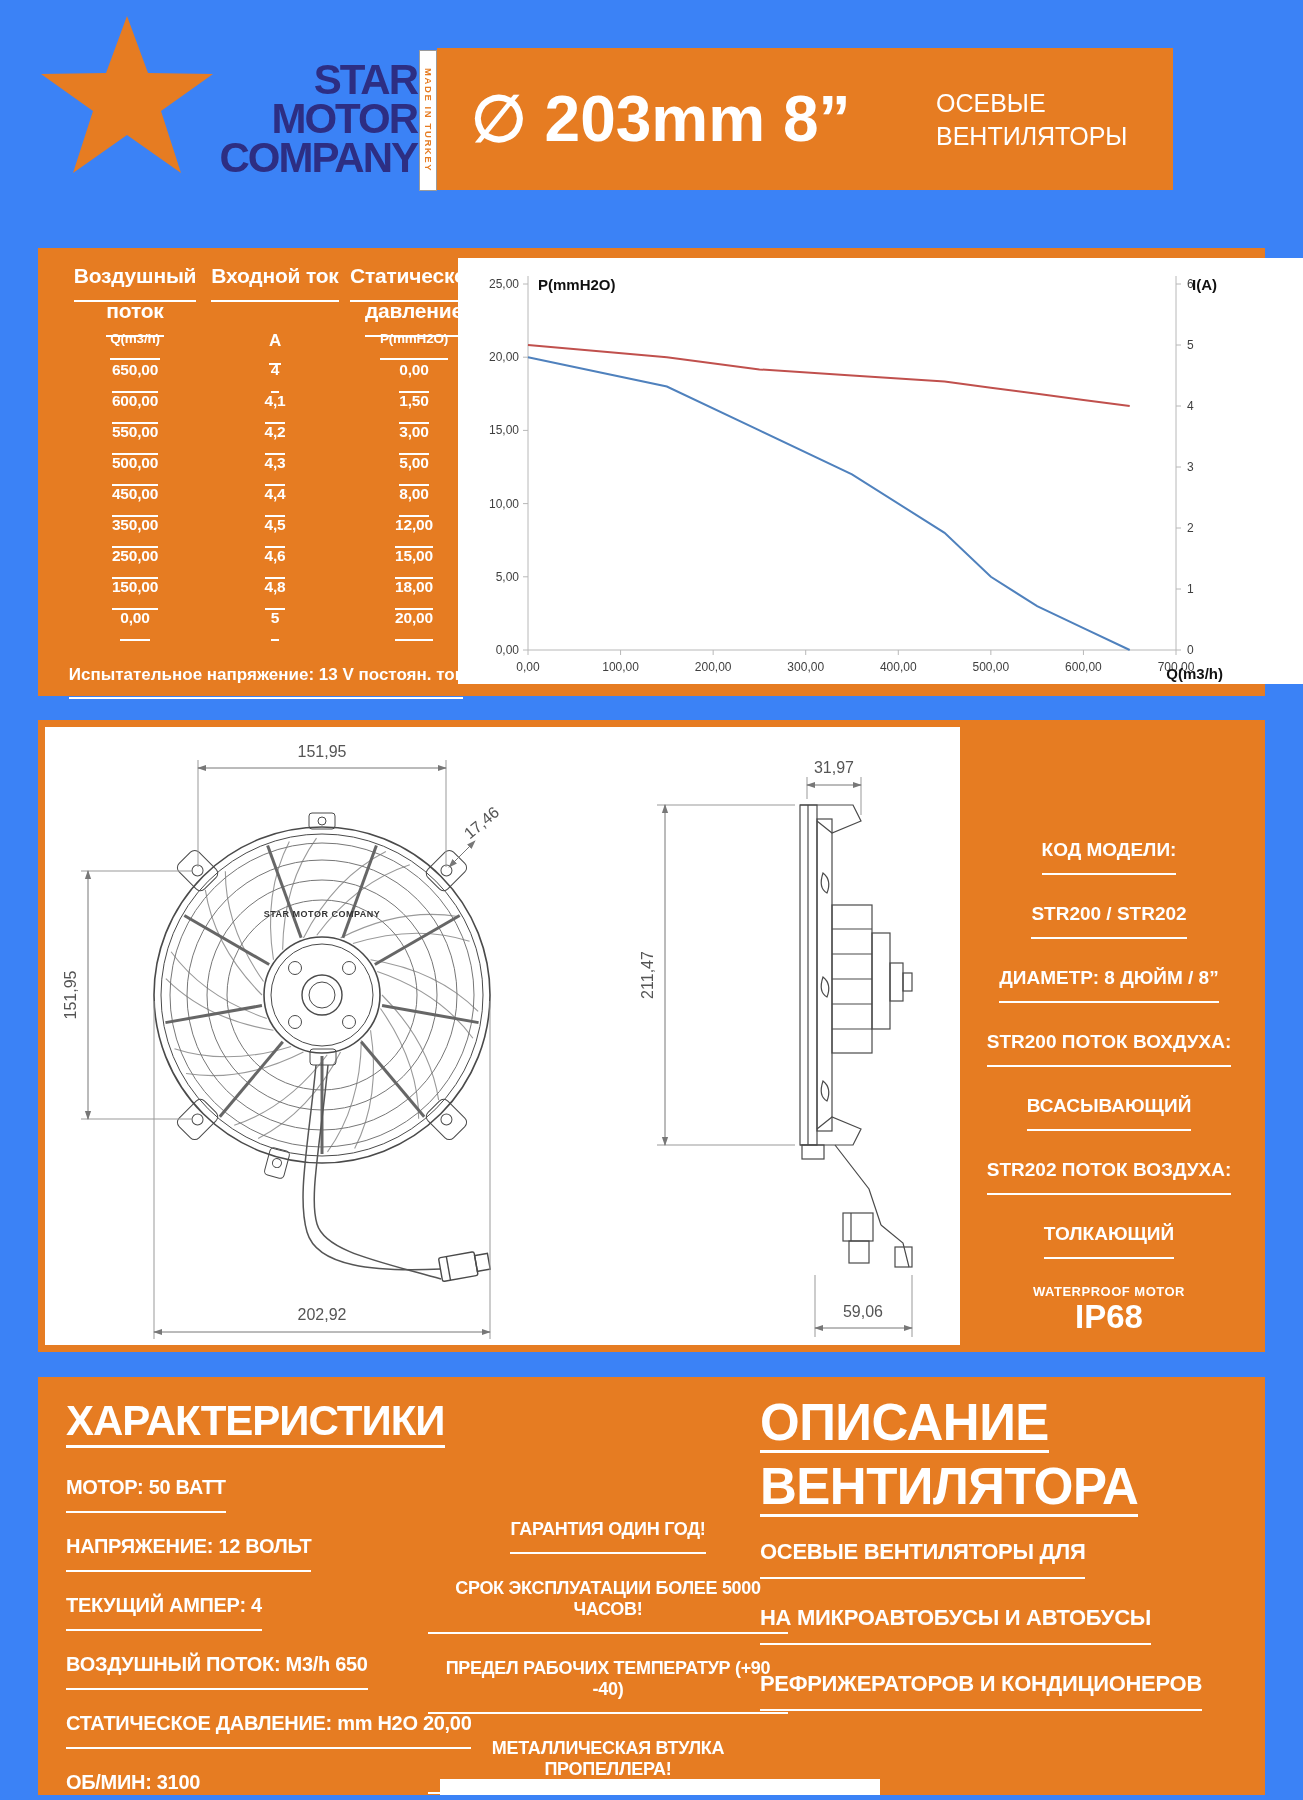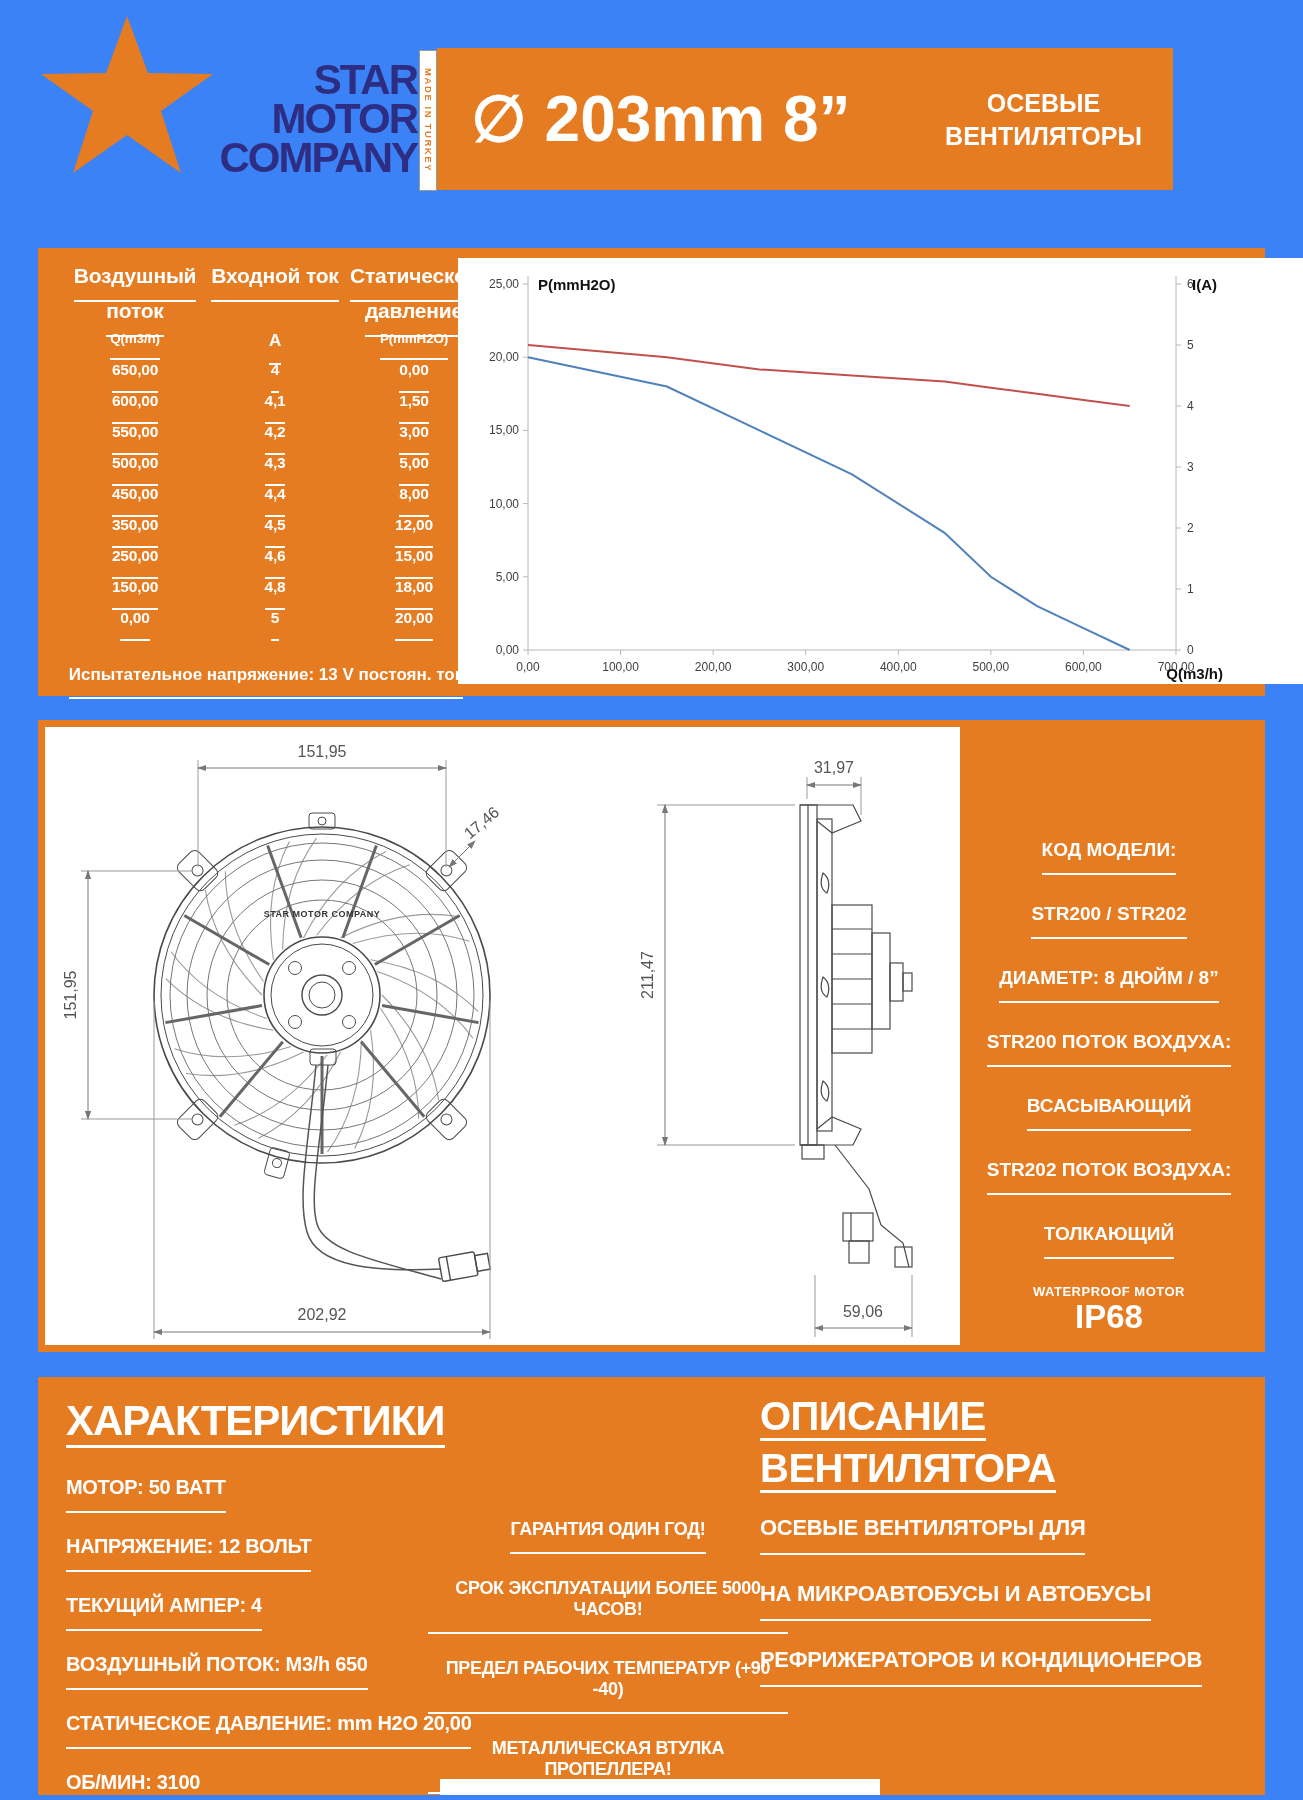--- a/index.html
+++ b/index.html
@@ -10,21 +10,21 @@
   .brand{position:absolute;left:192px;top:60px;width:225px;text-align:right;
          color:var(--navy,#2D2E83);font-weight:bold;font-size:42px;line-height:.93;letter-spacing:-2px;}
   .made-in{position:absolute;left:419px;top:50px;width:16px;height:139px;border:1px solid #9a9a9a;
            display:flex;align-items:center;justify-content:center;background:#fff;}
   .made-in span{writing-mode:vertical-rl;font-size:9.5px;font-weight:bold;color:var(--orange,#E67C22);
                 letter-spacing:1.6px;white-space:nowrap;}
   .banner{position:absolute;left:437px;top:48px;width:688px;height:142px;background:var(--orange,#E67C22);padding-left:48px;}
   .banner .dia{position:absolute;left:34px;top:50%;transform:translateY(-50%);color:#fff;
                font-size:64px;font-weight:bold;white-space:nowrap;}
   .banner .prod{position:absolute;right:22px;top:50%;transform:translateY(-50%);width:215px;
-                text-align:center;color:#fff;font-weight:bold;font-size:25px;line-height:1.3;}
+                color:#fff;font-weight:normal;font-size:25px;line-height:1.3;}
 
   
   .panel1{position:absolute;left:38px;top:248px;width:1227px;height:448px;background:var(--orange,#E67C22);}
   .spec{position:absolute;left:18px;top:16px;width:436px;display:grid;grid-template-columns:158px 122px 156px;
         color:#fff;font-weight:bold;text-align:center;letter-spacing:-.2px;}
   .spec .col{display:flex;flex-direction:column;align-items:center;}
   .u{border-bottom:2px solid #fff;padding-bottom:12px;display:inline-block;}
   .spec .h{height:35px;font-size:21px;white-space:nowrap;}
   .spec .h2{height:32px;font-size:21px;}
   .spec .sub{height:30px;font-size:13.5px;}
@@ -51,21 +51,21 @@
   .panel3{position:absolute;left:38px;top:1377px;width:1227px;height:418px;background:var(--orange,#E67C22);
           color:#fff;font-weight:bold;letter-spacing:-.3px;}
   .u2{border-bottom:3px solid #fff;display:inline-block;}
   .char-col{position:absolute;left:28px;top:20px;width:430px;}
   .char-col h2{margin:0 0 28px 0;font-size:42px;letter-spacing:-1px;}
   .panel3 ul{list-style:none;margin:0;padding:0;}
   #char-list li{margin-bottom:22px;font-size:20px;}
   .mid-col{position:absolute;left:390px;top:94px;width:360px;text-align:center;margin-top:48px;}
   .mid-note{margin-bottom:24px;font-size:18px;}
   .desc-col{position:absolute;left:722px;top:18px;width:510px;}
-  .desc-col h2{margin:0 0 22px 0;font-size:40px;line-height:1.08;letter-spacing:-.5px;text-decoration:underline;}
+  .desc-col h2{margin:0 0 22px 0;font-size:51px;line-height:1.08;letter-spacing:-.5px;text-decoration:underline;}
   .desc-col h2 .line{display:block;margin-bottom:6px;}
   #desc-list li{margin-bottom:26px;font-size:22px;}
   .notch{position:absolute;left:402px;bottom:0;width:440px;height:16px;background:#fff;}
 </style>
 </head>
 <body>
 
 <div class="page">
 
   <div>

